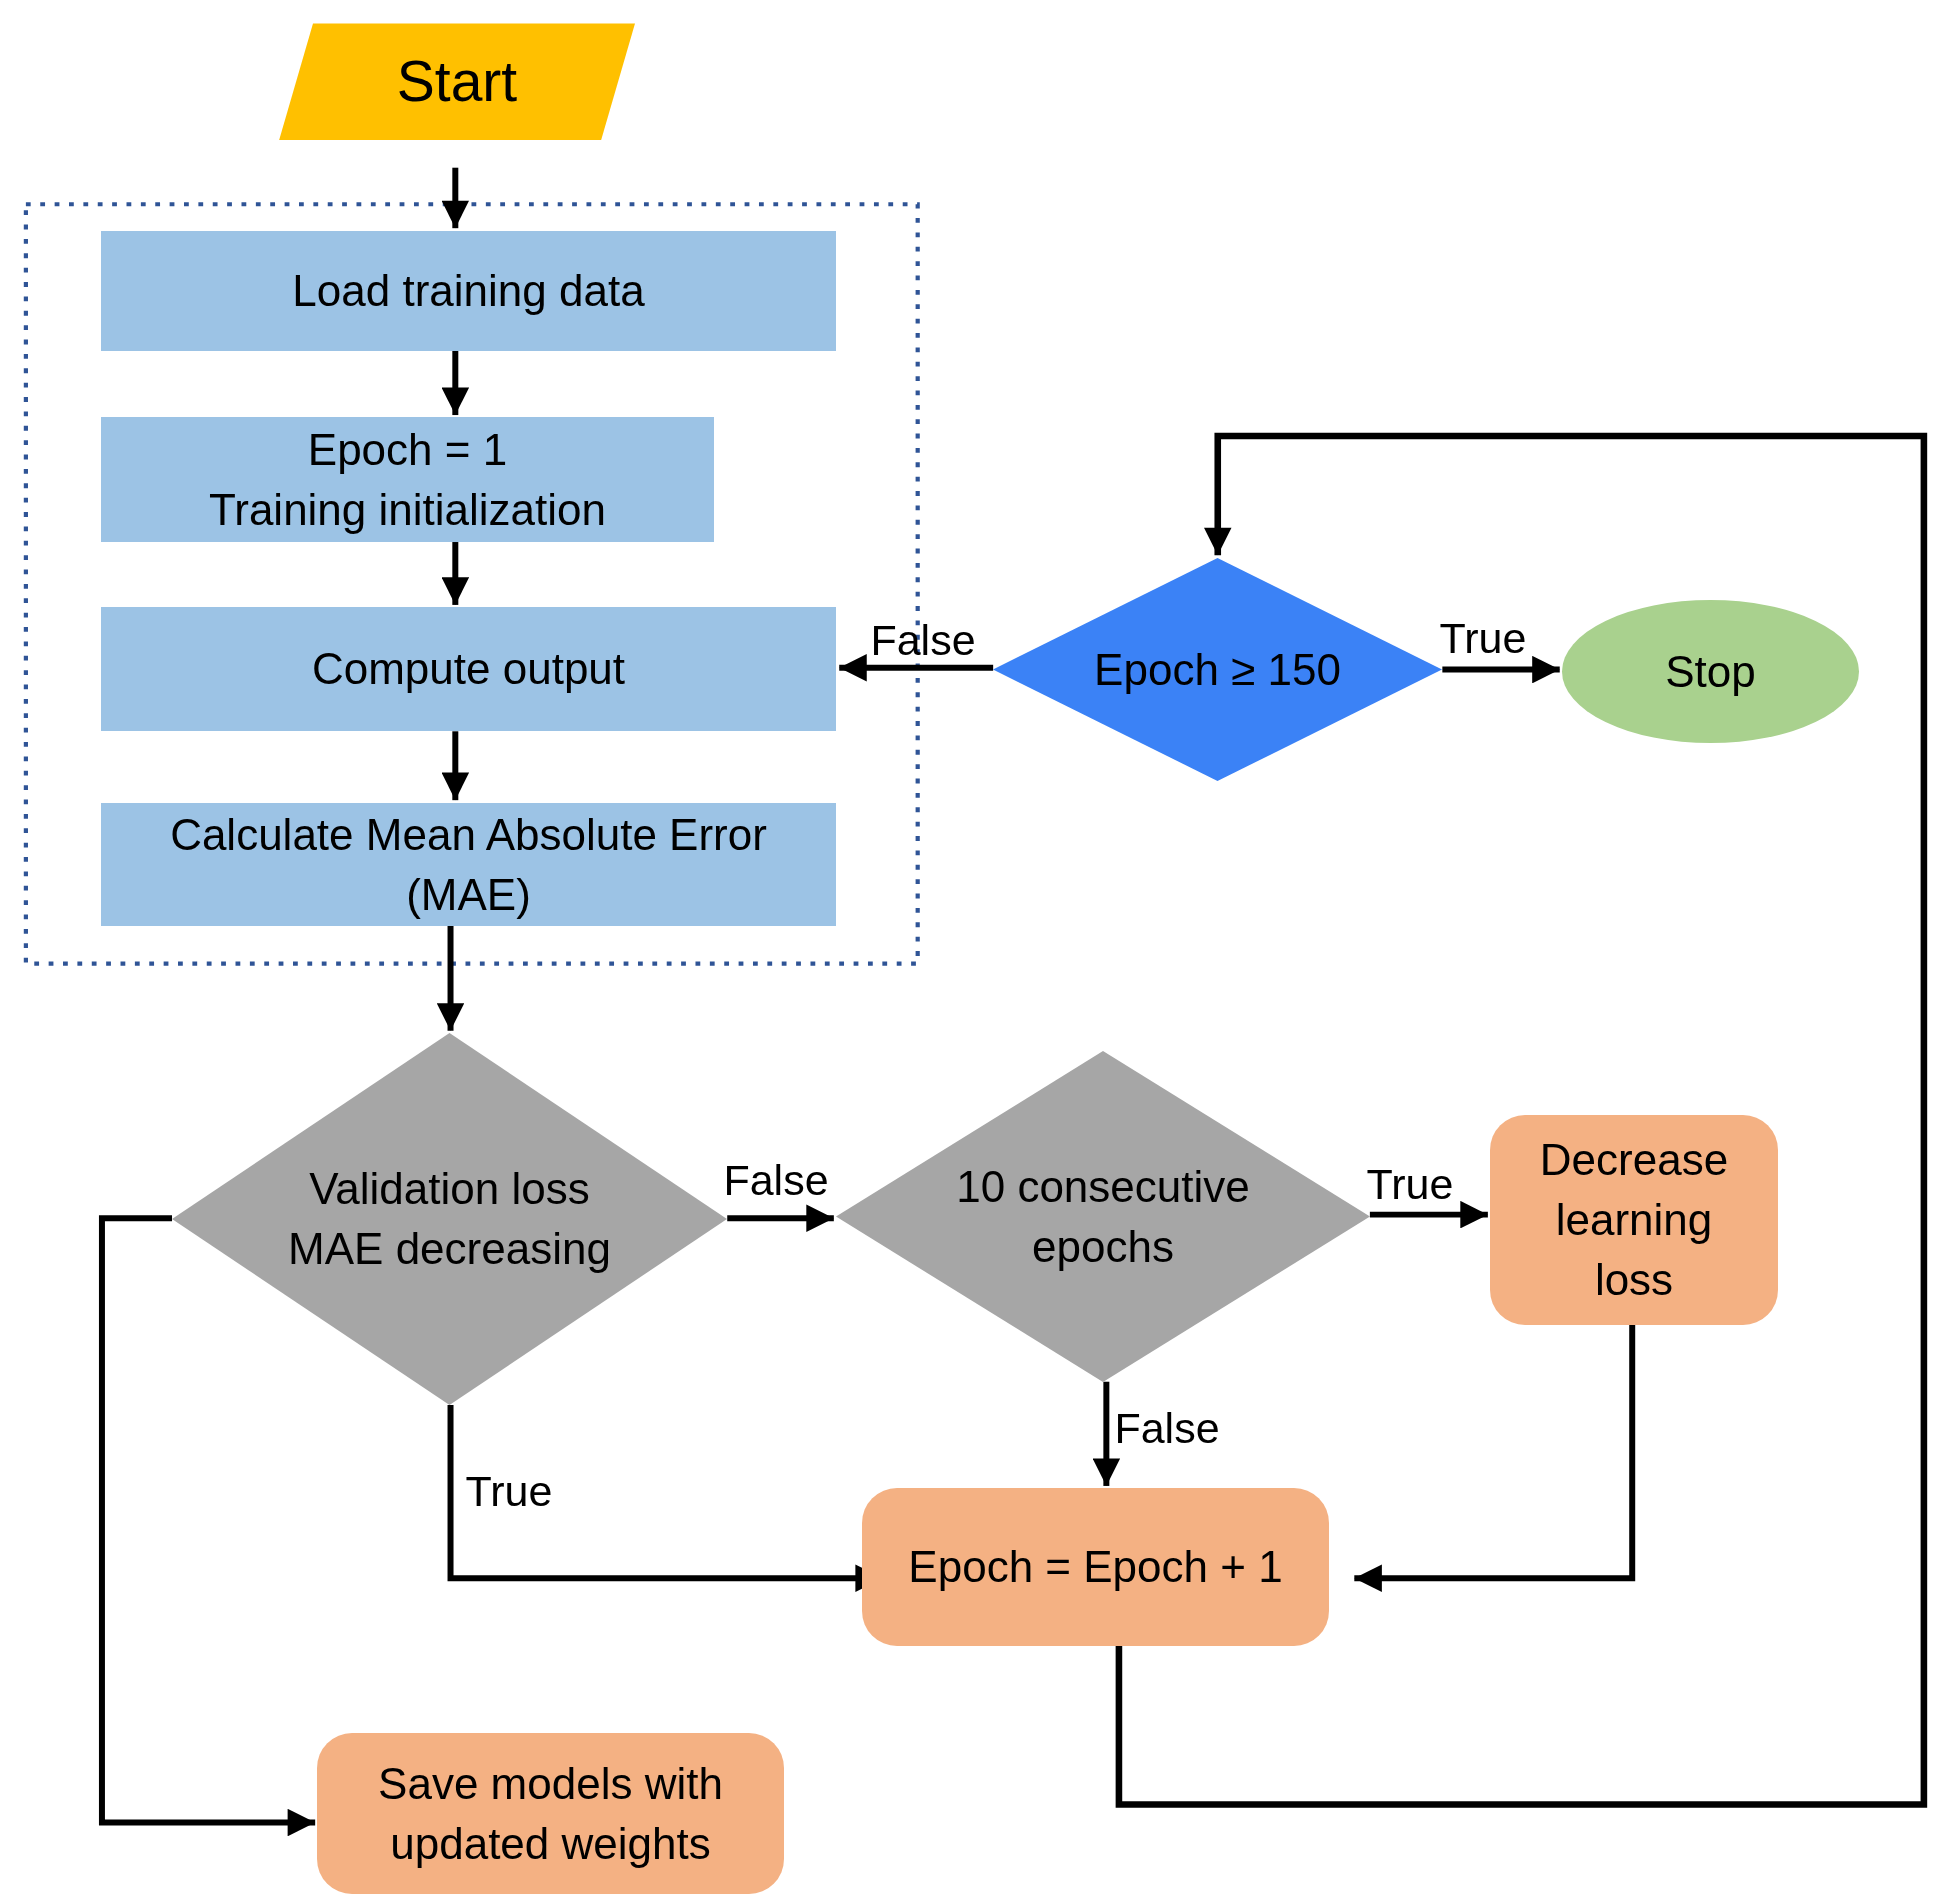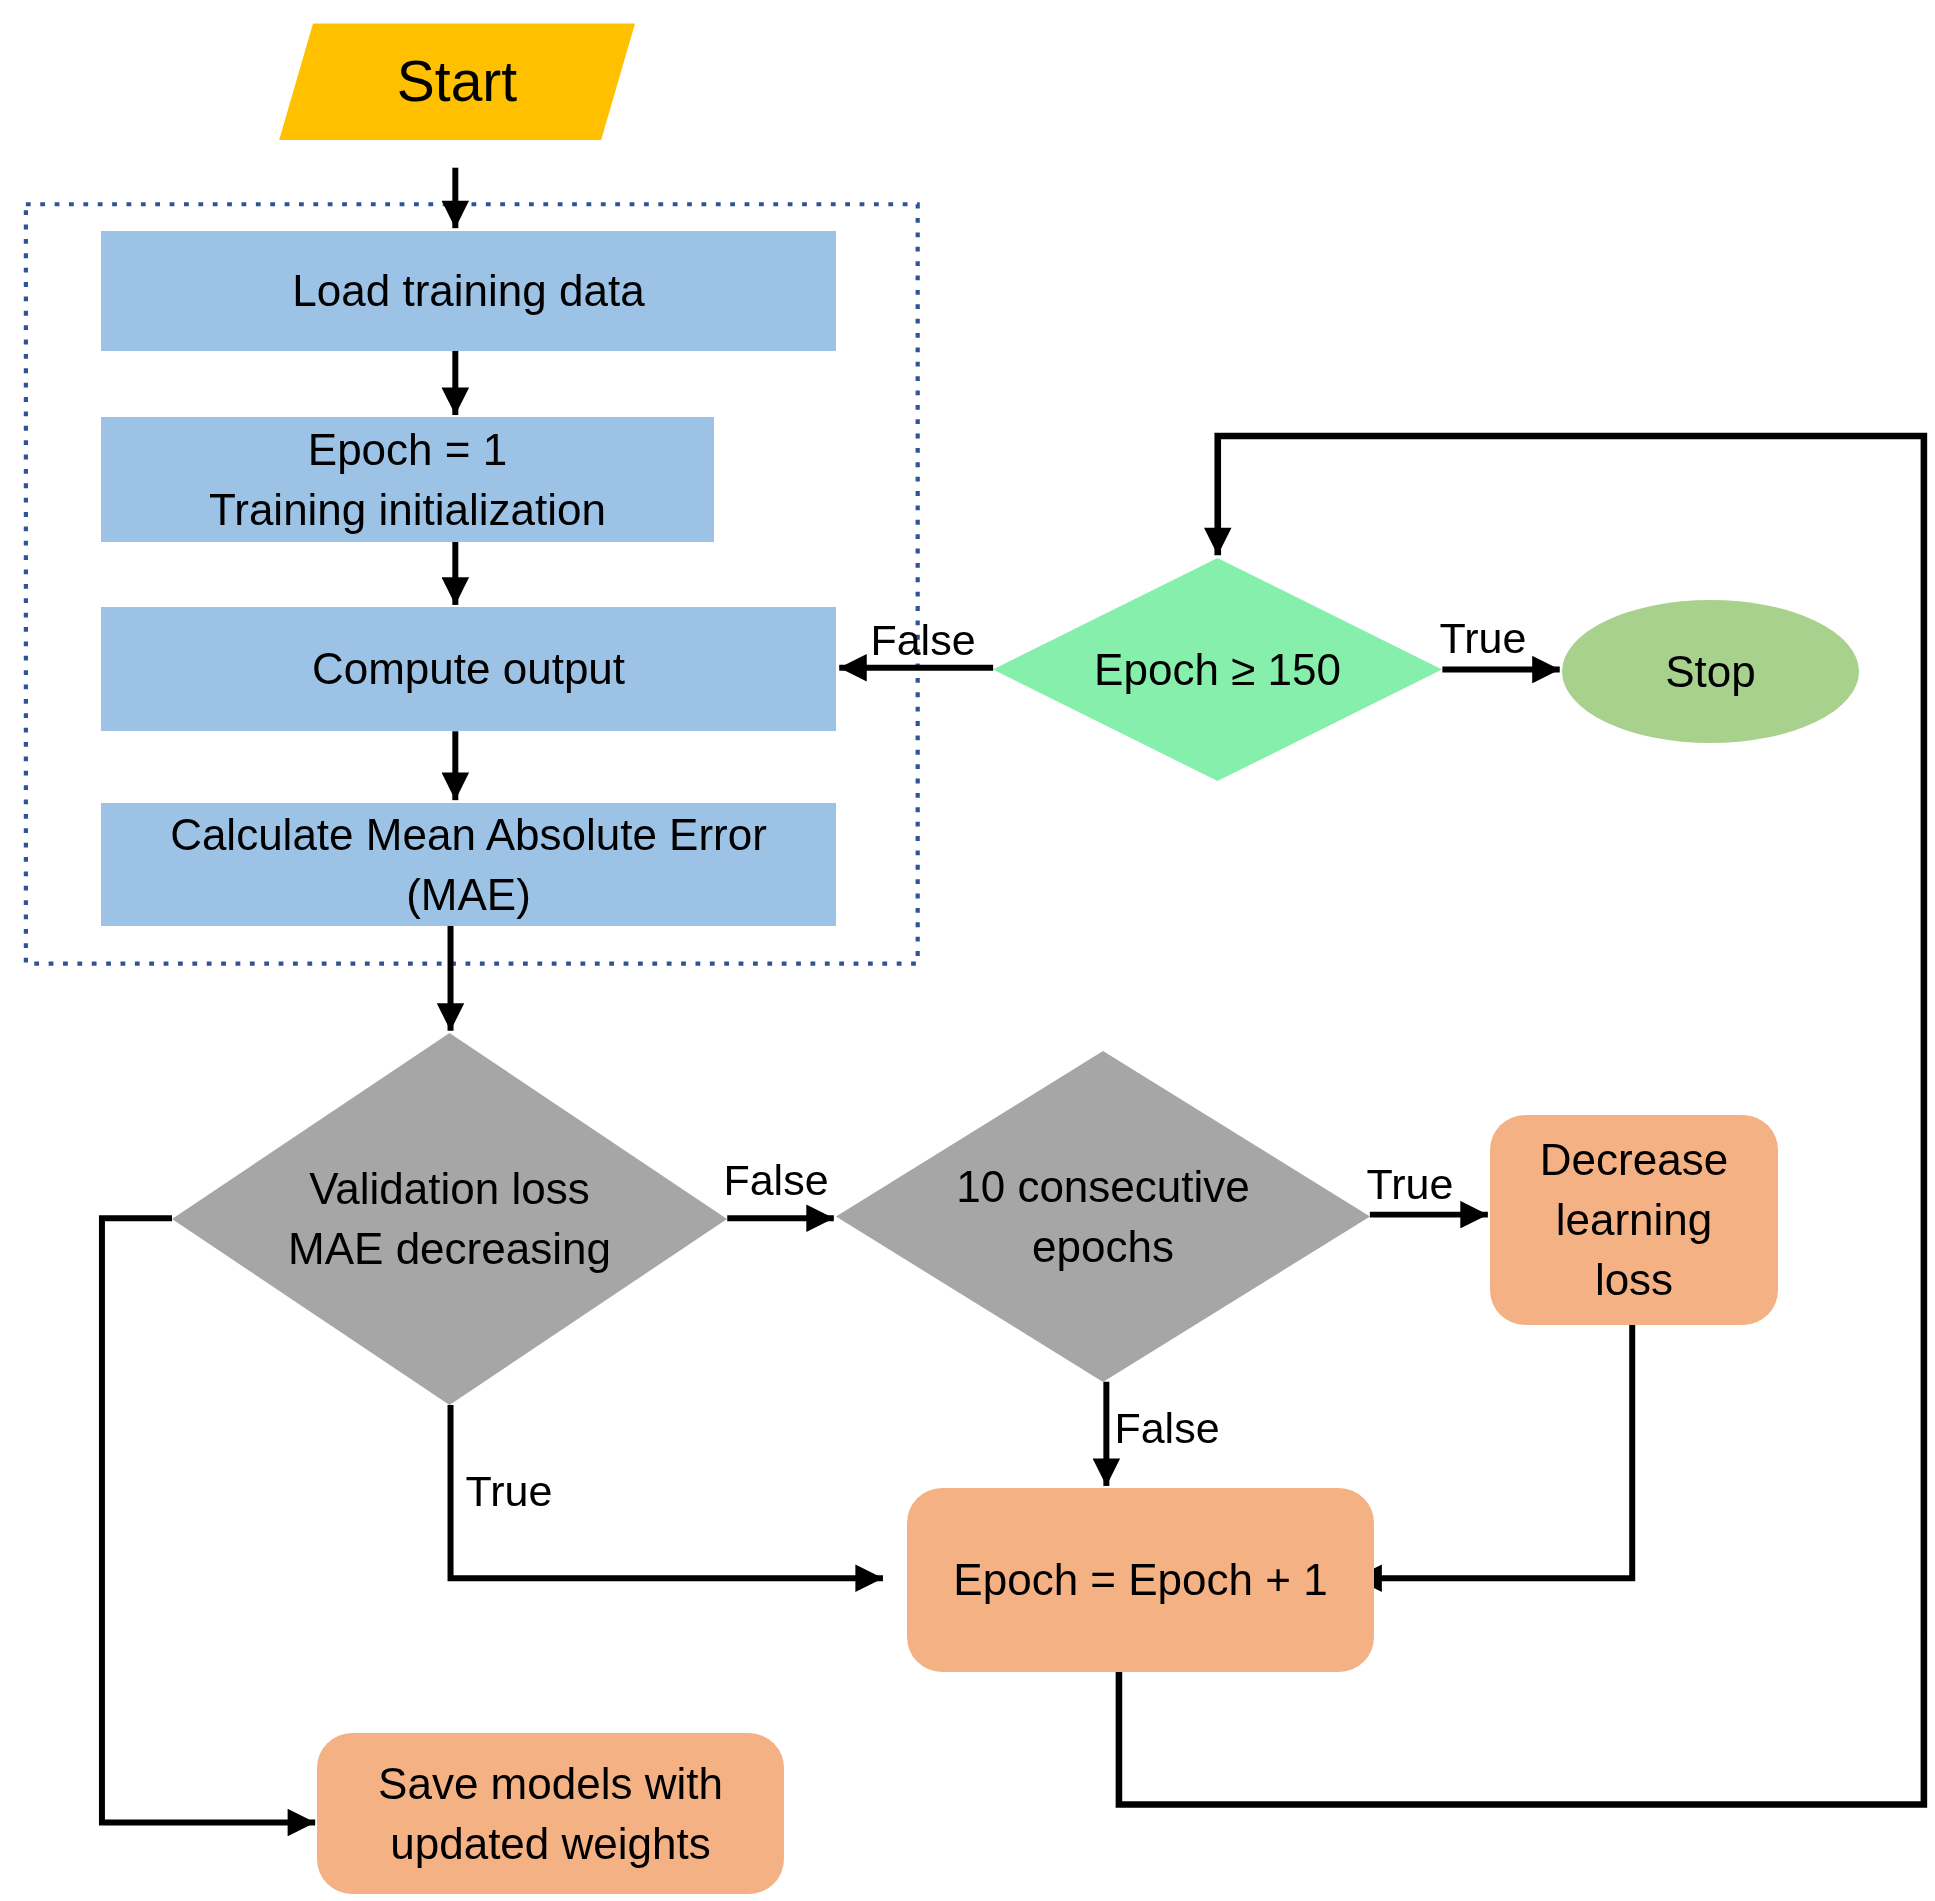--- a/index.html
+++ b/index.html
@@ -5,21 +5,21 @@
   html,body{margin:0;padding:0;background:#ffffff;}
   body{width:1936px;height:1901px;position:relative;font-family:"Liberation Sans",sans-serif;color:#000;}
   #canvas{position:absolute;left:0;top:0;width:1936px;height:1901px;}
   svg.wires{position:absolute;left:0;top:0;width:1936px;height:1901px;}
   .node{position:absolute;display:flex;align-items:center;justify-content:center;
         text-align:center;font-size:44px;line-height:1.36;white-space:pre-line;}
   .process{background:#9CC3E5;}
   .terminator-start{background:#FFC000;font-size:57px;
         clip-path:polygon(34px 0,100% 0,calc(100% - 34px) 100%,0 100%);}
   .diamond{clip-path:polygon(50% 0,100% 50%,50% 100%,0 50%);}
-  .decision-purple{background:#86efac;text-align:center;}
+  .decision-purple{background:#3b82f6;text-align:center;}
   .decision-gray{background:#A6A6A6;}
   .ellipse{background:#A9D18E;border-radius:50%;}
   .rounded{background:#F4B183;border-radius:35px;}
   .edge-label{position:absolute;transform:translate(-50%,-50%);font-size:43px;white-space:nowrap;}
 </style>
 </head>
 <body>
 
 <div id="canvas">
 
@@ -89,21 +89,21 @@
     <span>10 consecutive
 epochs</span>
   </div>
 
   <div class="node rounded" style="left:1490px;top:1115px;width:288px;height:210px;">
     <span>Decrease
 learning
 loss</span>
   </div>
 
-  <div class="node rounded" style="left:907px;top:1488px;width:467px;height:184px;">
+  <div class="node rounded" style="left:862px;top:1488px;width:467px;height:158px;">
     <span>Epoch = Epoch + 1</span>
   </div>
 
   <div class="node rounded" style="left:317px;top:1733px;width:467px;height:161px;">
     <span>Save models with
 updated weights</span>
   </div>
 
   <span class="edge-label" style="left:923px;top:640px;">False</span>
   <span class="edge-label" style="left:1483px;top:638px;">True</span>

